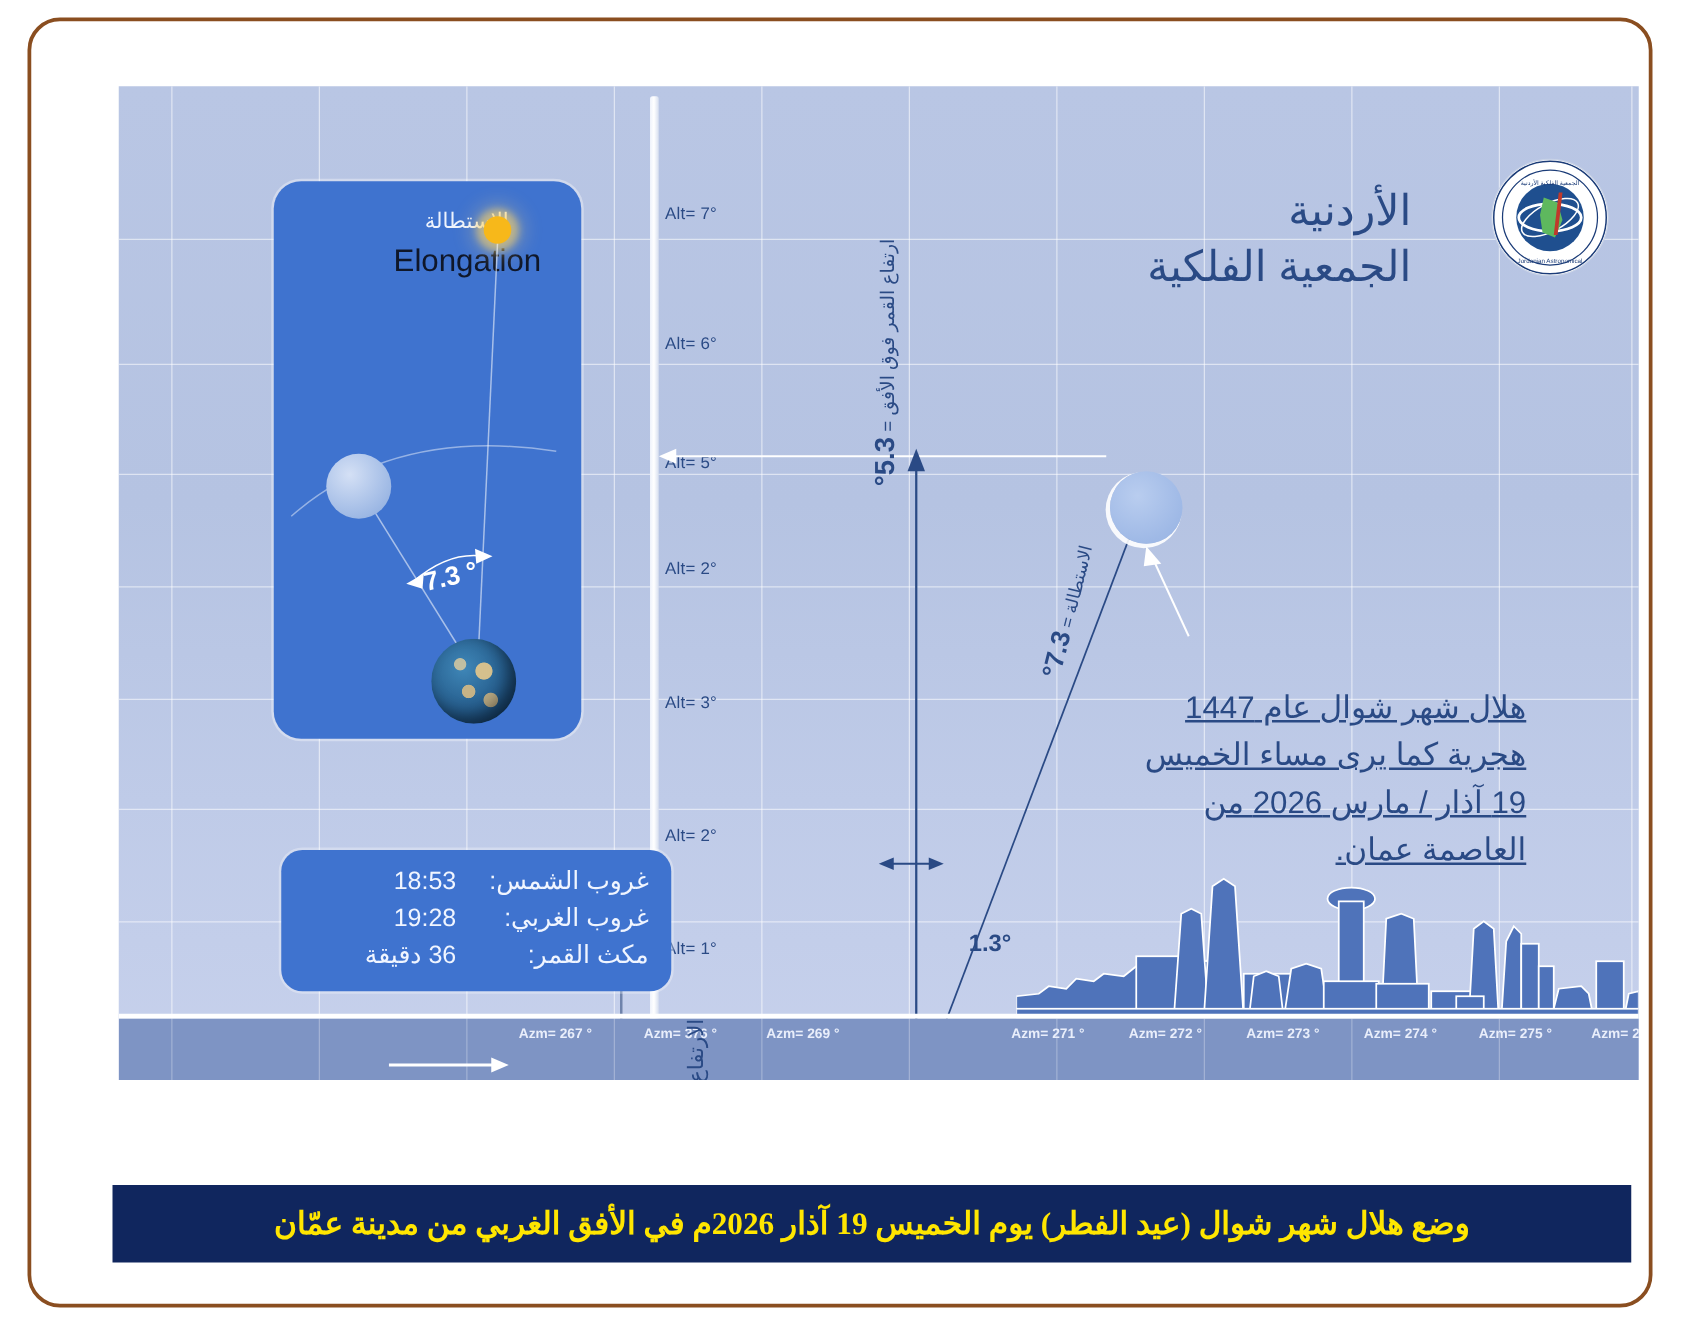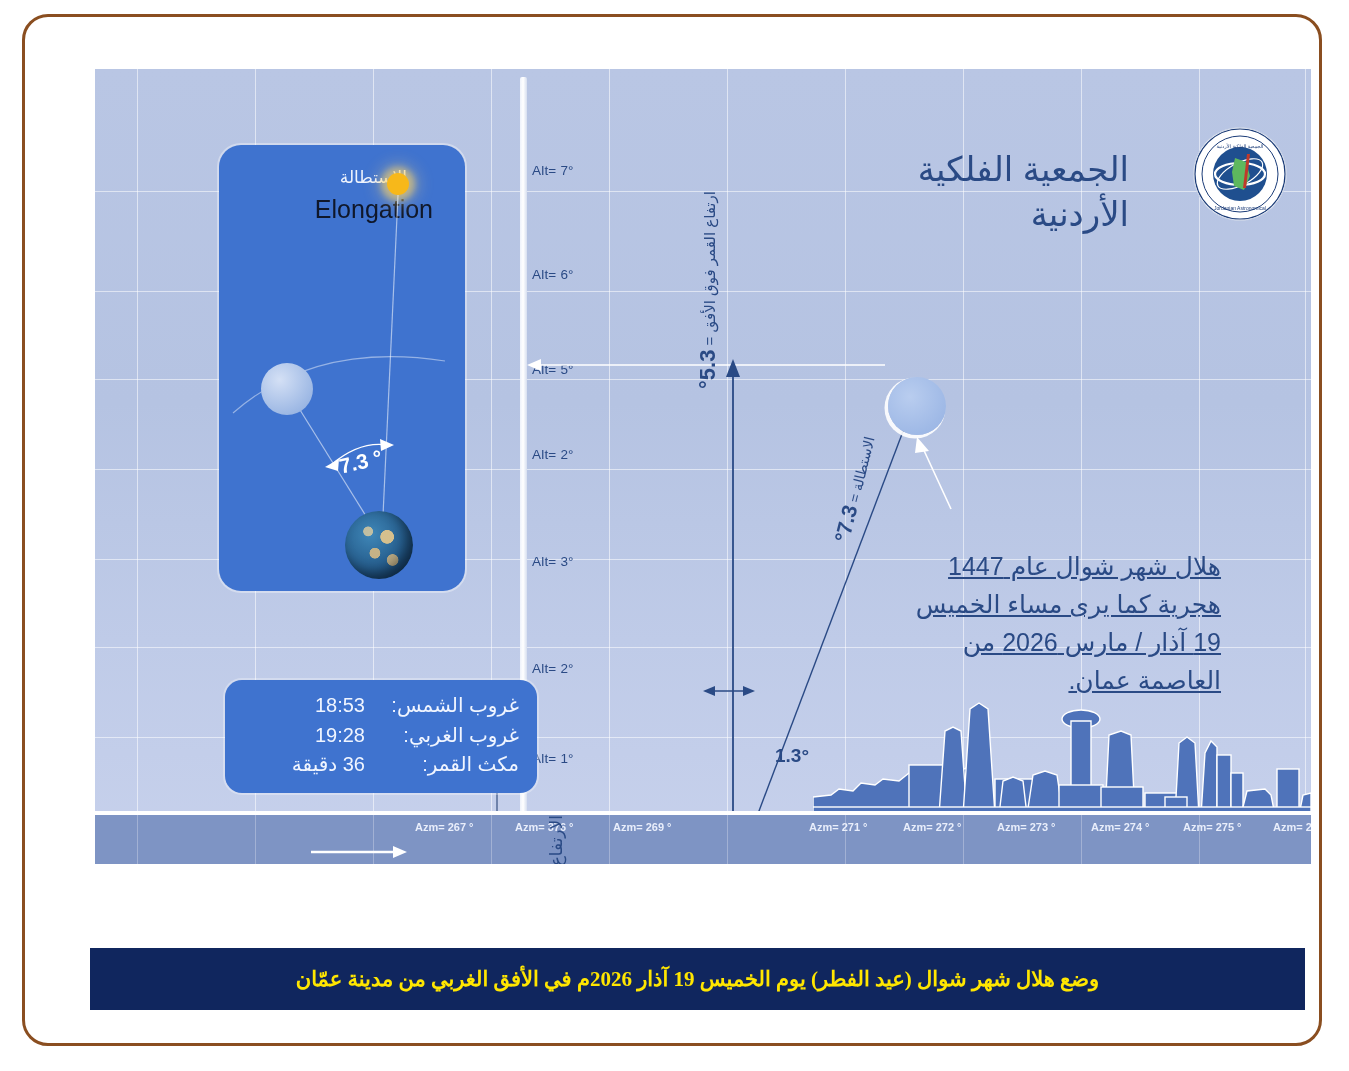--- a/index.html
+++ b/index.html
@@ -142,21 +142,21 @@
   }
   #altitude-word{
     position:absolute;left:452px;top:746px;color:#2a4a85;font-size:17px;
     writing-mode:vertical-rl;transform:rotate(180deg);
   }
 
   
   #caption{
     position:absolute;left:65px;top:931px;width:1215px;height:62px;
     background:#10265e;display:flex;align-items:center;justify-content:center;
-    color:#ffe600;font-size:21px;font-weight:bold;direction:rtl;
+    color:#ffe600;font-size:25px;font-weight:bold;direction:rtl;
     font-family:"Liberation Serif","DejaVu Serif",serif;
   }
 </style>
 </head>
 <body>
 
 <div id="page">
   <div id="frame">
 
     <div id="sky">
@@ -320,22 +320,22 @@
           <span class="info-key">غروب الغربي:</span>
           <span class="info-val">19:28</span>
         </div>
         <div class="info-row">
           <span class="info-key">مكث القمر:</span>
           <span class="info-val">36 دقيقة</span>
         </div>
       </div>
 
       <div id="org-title">
+        <div>الأردنية</div>
         <div>الجمعية الفلكية</div>
-        <div>الأردنية</div>
       </div>
       <svg id="logo" viewBox="0 0 92 92">
         <circle cx="46" cy="46" r="45" fill="#ffffff" stroke="#1b3c78" stroke-width="1.2"></circle>
         <circle cx="46" cy="46" r="38" fill="#ffffff" stroke="#1b3c78" stroke-width="1"></circle>
         <circle cx="46" cy="46" r="27" fill="#1f4f8f"></circle>
         <ellipse cx="46" cy="46" rx="25" ry="11" fill="none" stroke="#ffffff" stroke-width="2.2"></ellipse>
         <ellipse cx="46" cy="46" rx="25" ry="11" fill="none" stroke="#ffffff" stroke-width="1.2" transform="rotate(-28 46 46)"></ellipse>
         <path d="M41 30 L52 34 L56 48 L50 62 L40 58 L38 44 Z" fill="#5eb85e"></path>
         <path d="M56 26 L52 60 L49 60 L53 26 Z" fill="#c0392b"></path>
         <text x="46" y="20" font-size="5" fill="#1b3c78" text-anchor="middle" font-family="'Liberation Sans',sans-serif">الجمعية الفلكية الأردنية</text>

